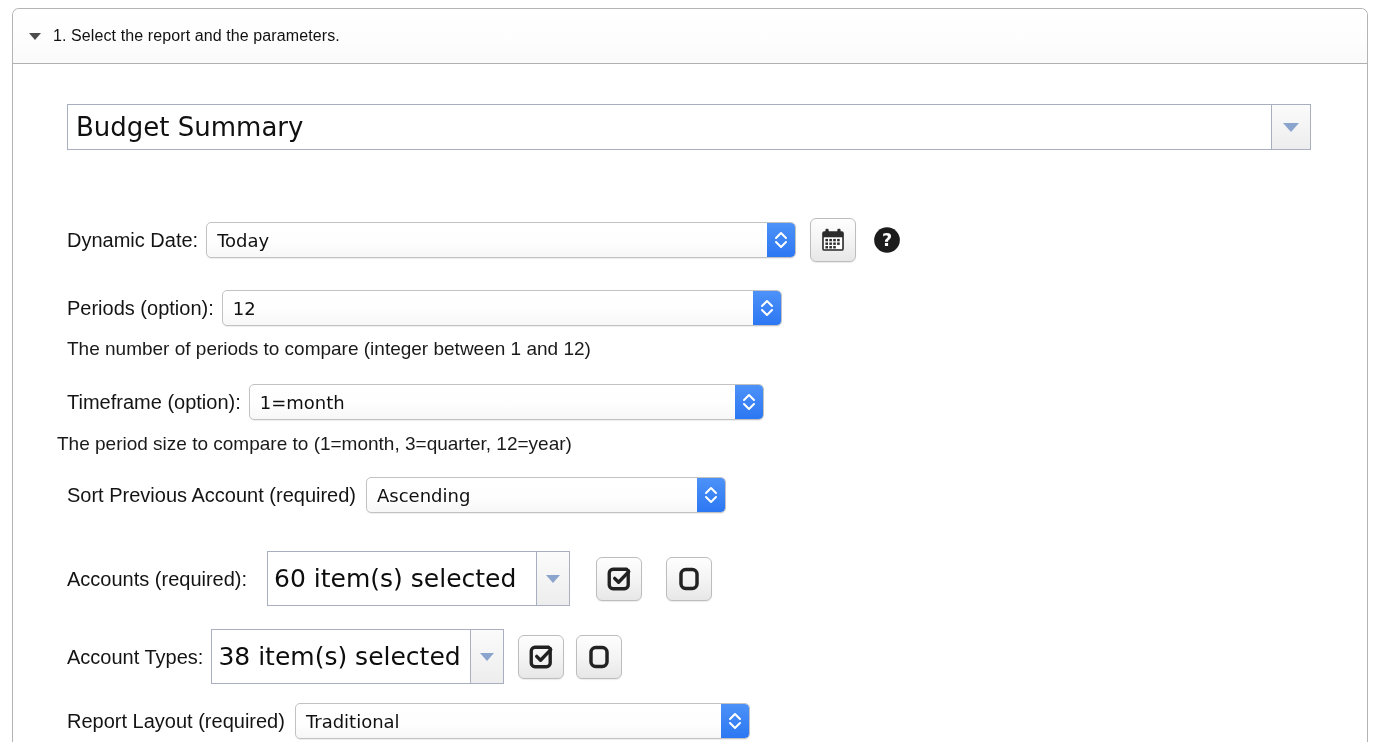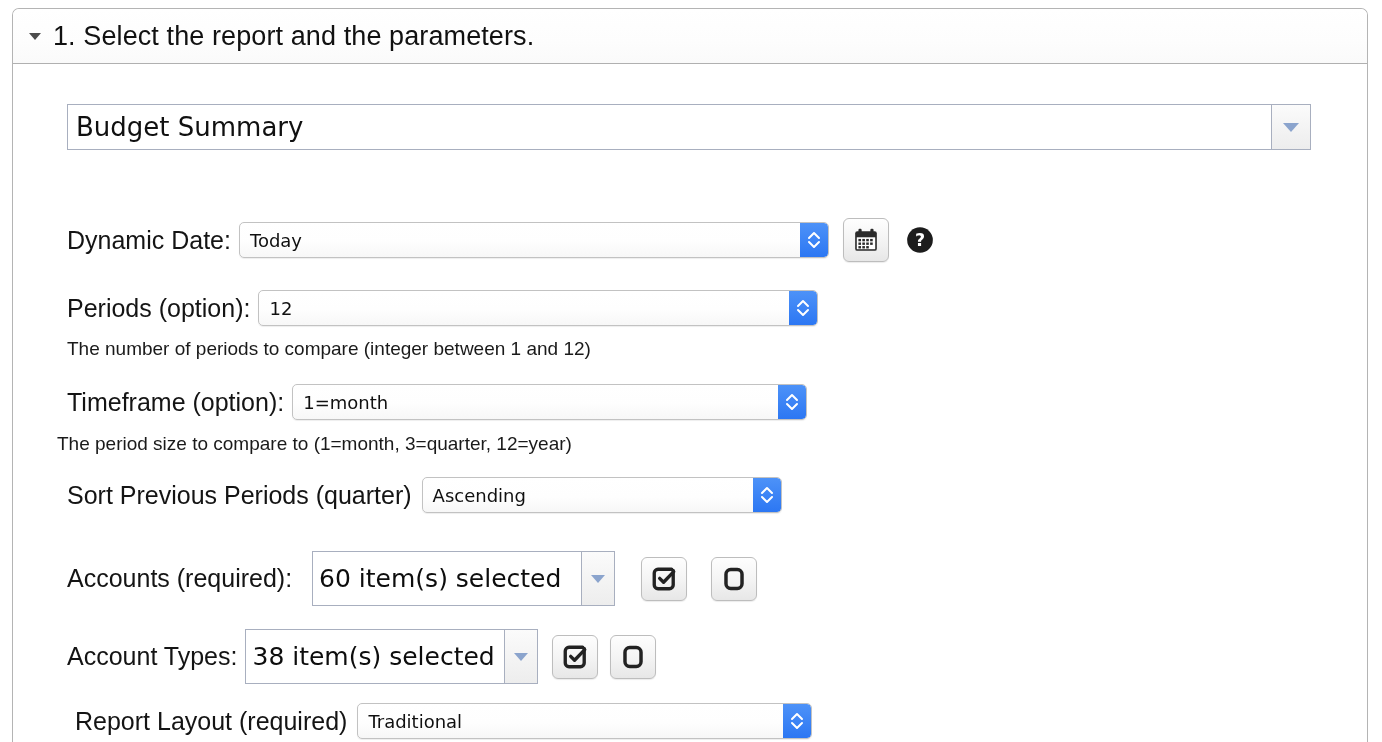--- a/index.html
+++ b/index.html
@@ -48,39 +48,39 @@
     cursor: pointer;
   }
   .disclosure .tri {
     width: 0;
     height: 0;
     border-left: 6px solid transparent;
     border-right: 6px solid transparent;
     border-top: 7px solid #4c4c4c;
   }
   .panel-title {
-    font-size: 27px;
+    font-size: 16px;
     letter-spacing: 0.1px;
     color: #111111;
     white-space: nowrap;
   }
 
   .panel-body {
     position: relative;
     padding: 0;
   }
 
   
   .row {
     position: absolute;
     display: flex;
     align-items: center;
   }
   .label {
-    font-size: 25px;
+    font-size: 20px;
     color: #141414;
     white-space: nowrap;
     line-height: 1;
   }
   .hint {
     position: absolute;
     font-size: 19px;
     color: #1a1a1a;
     white-space: nowrap;
     line-height: 1;
@@ -294,21 +294,21 @@
           <svg width="16" height="24" viewBox="0 0 16 24" aria-hidden="true">
             <path d="M3 10 L8 5 L13 10" fill="none" stroke="#ffffff" stroke-width="2" stroke-linecap="round" stroke-linejoin="round"></path>
             <path d="M3 14 L8 19 L13 14" fill="none" stroke="#ffffff" stroke-width="2" stroke-linecap="round" stroke-linejoin="round"></path>
           </svg>
         </div>
       </div>
     </div>
     <div class="hint" style="left:44px; top:370px;">The period size to compare to (1=month, 3=quarter, 12=year)</div>
 
     <div class="row" style="left:54px; top:413px;">
-      <div class="label">Sort Previous Periods (quarter)</div>
+      <div class="label">Sort Previous Account (required)</div>
       <div class="select" style="width:360px; margin-left:10px;">
         <div class="sel-text">Ascending</div>
         <div class="sel-btn">
           <svg width="16" height="24" viewBox="0 0 16 24" aria-hidden="true">
             <path d="M3 10 L8 5 L13 10" fill="none" stroke="#ffffff" stroke-width="2" stroke-linecap="round" stroke-linejoin="round"></path>
             <path d="M3 14 L8 19 L13 14" fill="none" stroke="#ffffff" stroke-width="2" stroke-linecap="round" stroke-linejoin="round"></path>
           </svg>
         </div>
       </div>
     </div>
@@ -348,21 +348,21 @@
           <path d="M8 11.4 L11.6 15 L21 5.2" fill="none" stroke="#222222" stroke-width="3.1" stroke-linecap="round" stroke-linejoin="round"></path>
         </svg>
       </div>
       <div class="iconbtn" style="margin-left:12px;">
         <svg width="26" height="26" viewBox="0 0 24 24" aria-hidden="true">
           <rect x="4.6" y="3.3" width="14.8" height="17.4" rx="4.4" fill="none" stroke="#222222" stroke-width="3.2"></rect>
         </svg>
       </div>
     </div>
 
-    <div class="row" style="left:62px; top:639px;">
+    <div class="row" style="left:54px; top:639px;">
       <div class="label">Report Layout (required)</div>
       <div class="select" style="width:455px; margin-left:10px;">
         <div class="sel-text">Traditional</div>
         <div class="sel-btn">
           <svg width="16" height="24" viewBox="0 0 16 24" aria-hidden="true">
             <path d="M3 10 L8 5 L13 10" fill="none" stroke="#ffffff" stroke-width="2" stroke-linecap="round" stroke-linejoin="round"></path>
             <path d="M3 14 L8 19 L13 14" fill="none" stroke="#ffffff" stroke-width="2" stroke-linecap="round" stroke-linejoin="round"></path>
           </svg>
         </div>
       </div>

